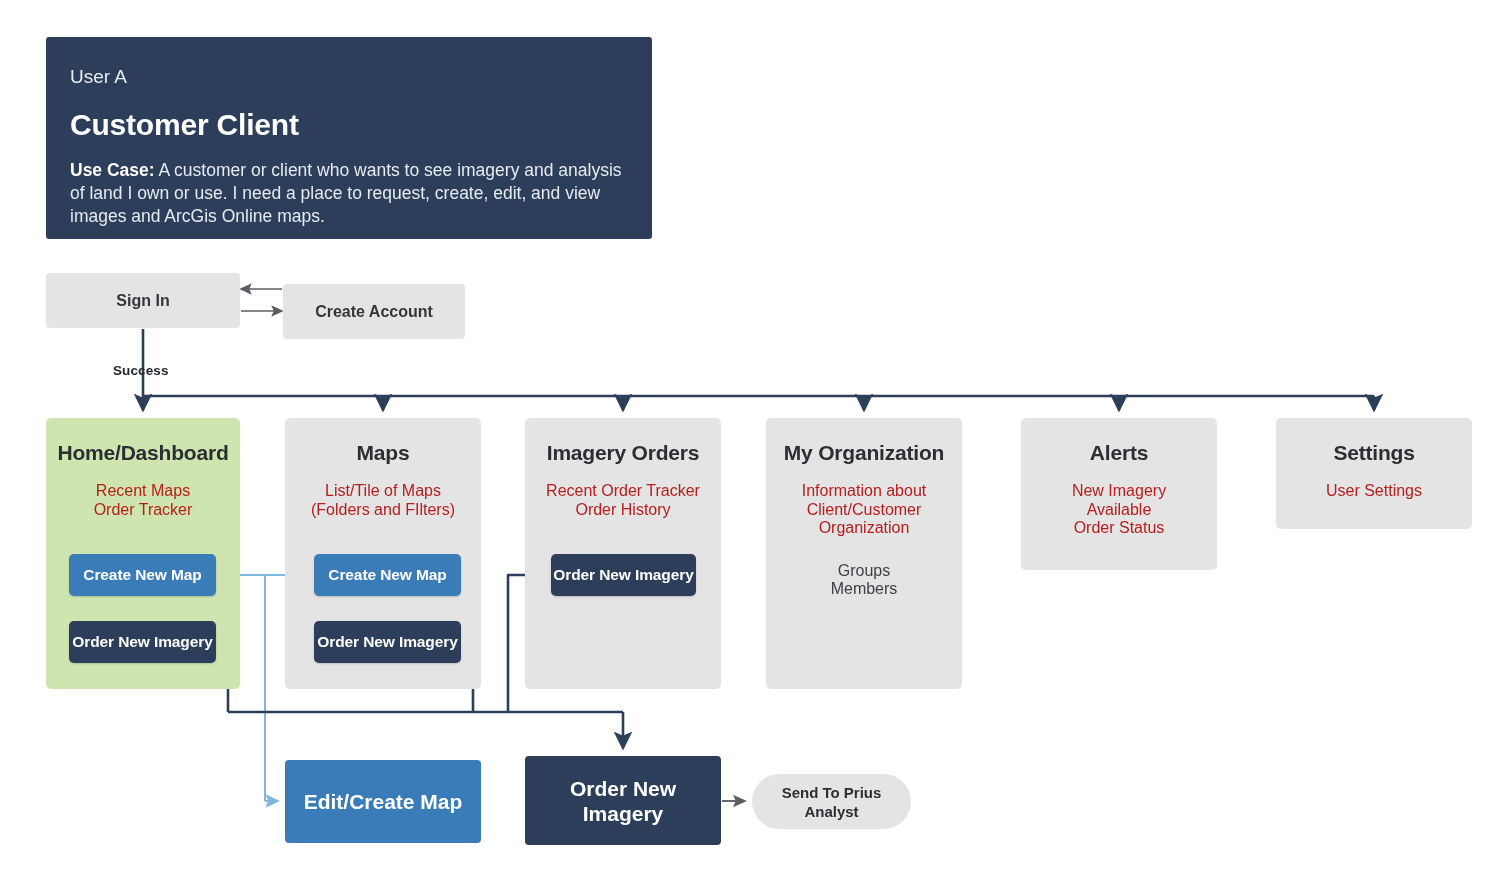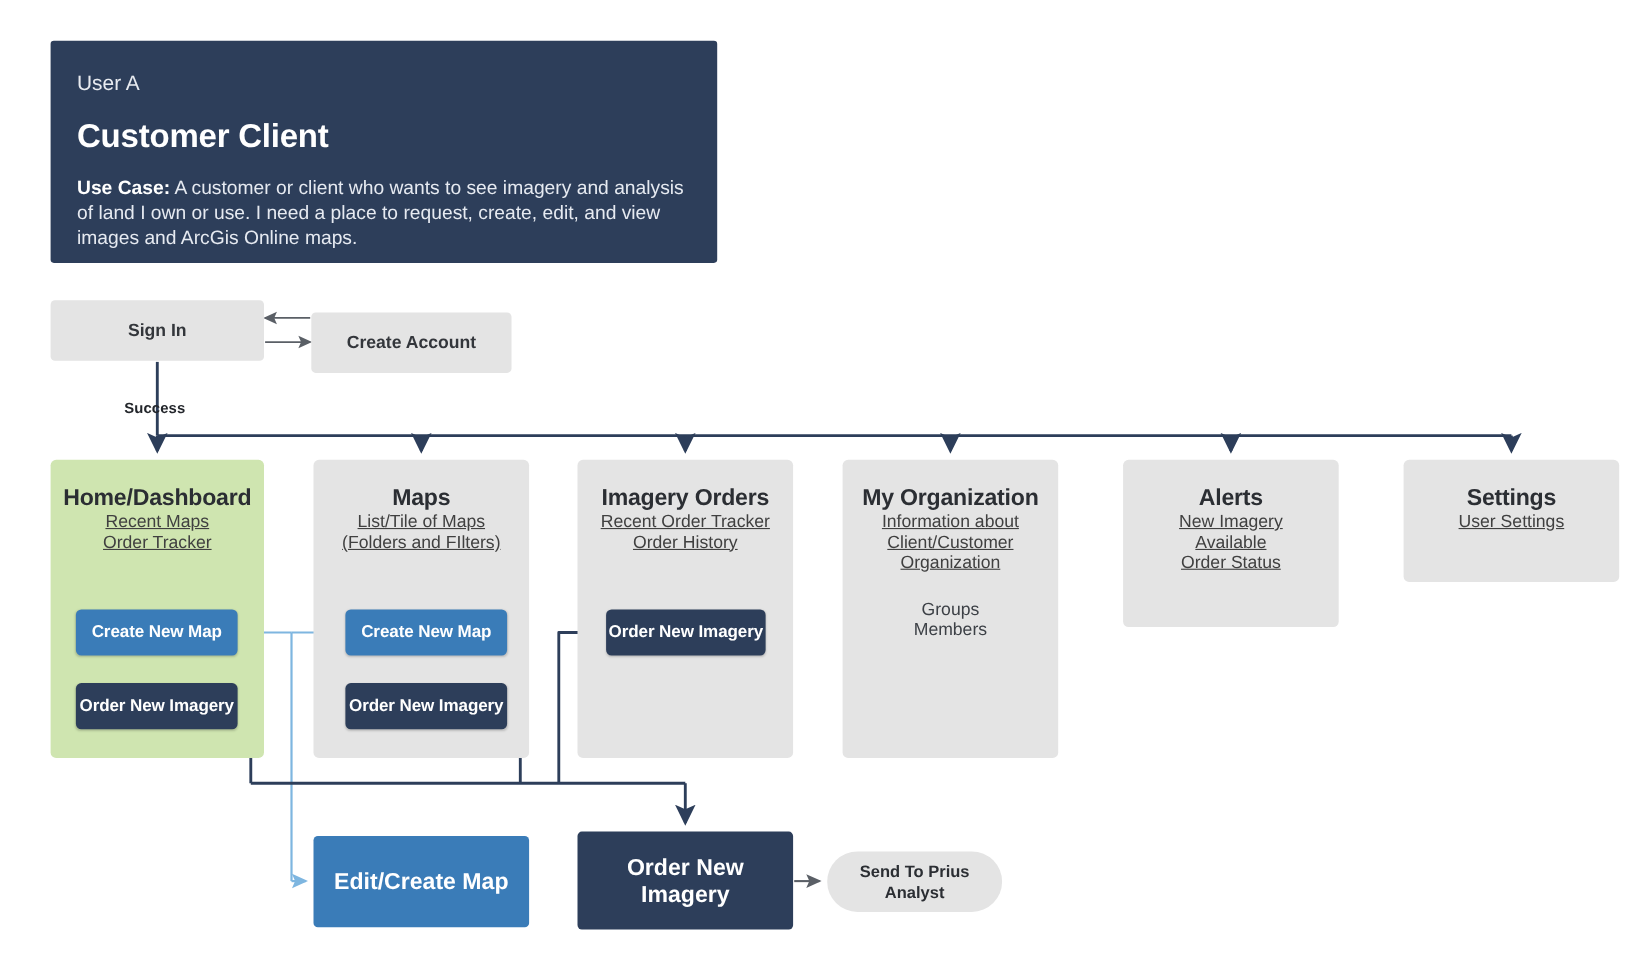--- a/index.html
+++ b/index.html
@@ -94,25 +94,24 @@
   .card.green { background: #cfe5b0; }
   .card-title {
     font-size: 21px;
     font-weight: bold;
     color: #2b2e33;
     line-height: 26px;
     letter-spacing: -0.2px;
   }
   .card-sub {
     font-size: 16px;
-    color: #404040;
+    color: #b91c1c;
     line-height: 18.5px;
-    margin-top: 0;
+    margin-top: 16px;
     white-space: pre-line;
-    text-decoration: underline;
   }
   .card-sub2 {
     font-size: 16px;
     color: #3c4046;
     line-height: 18.5px;
     margin-top: 24px;
     white-space: pre-line;
   }
 
   .card-home { left: 46px;   top: 418px; width: 194px; height: 271px; }

